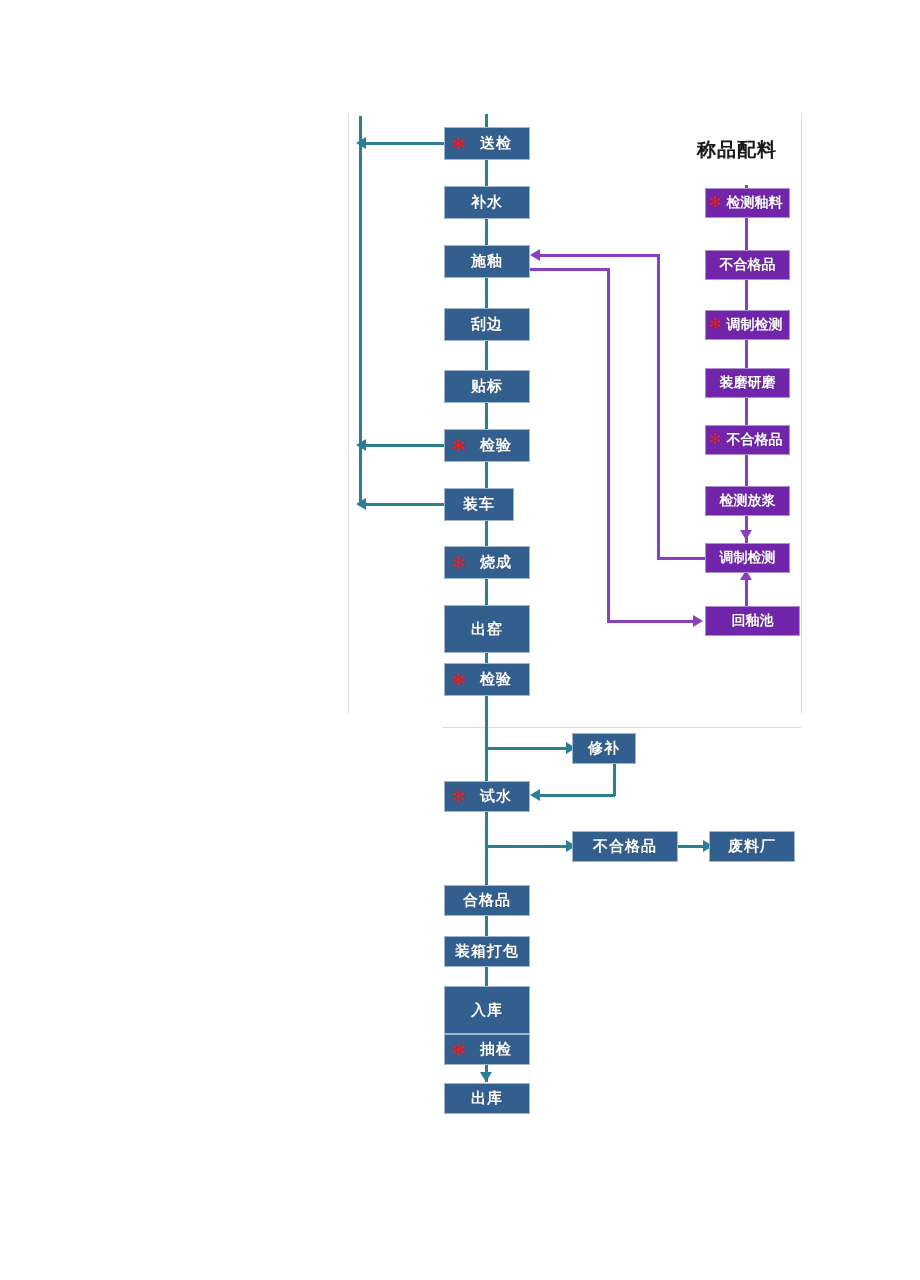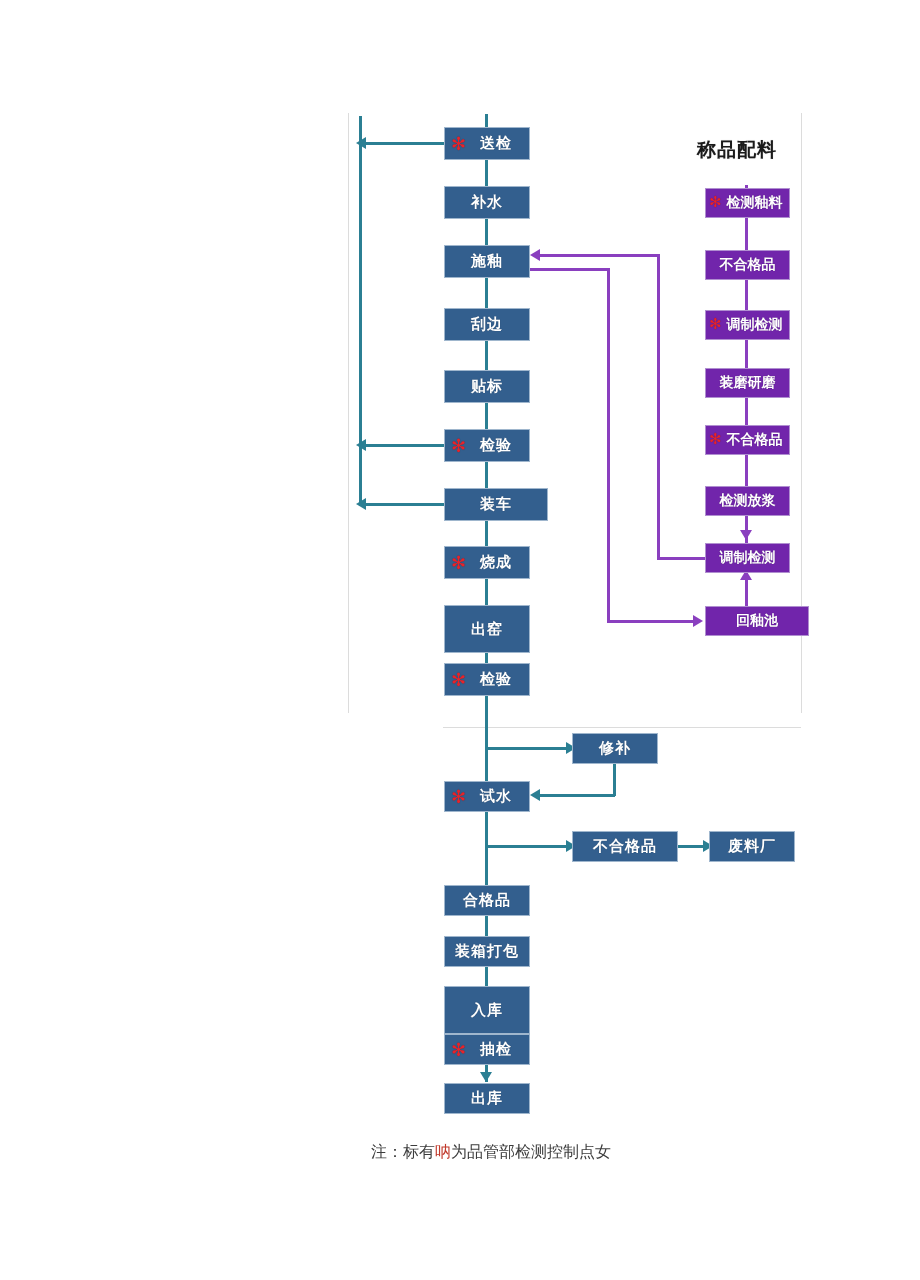--- a/index.html
+++ b/index.html
@@ -167,21 +167,21 @@
   <div class="node blue" style="left:444px;top:308px;width:86px;height:33px;">
     <span class="lbl">刮边</span>
   </div>
   <div class="node blue" style="left:444px;top:370px;width:86px;height:33px;">
     <span class="lbl">贴标</span>
   </div>
   <div class="node blue starred" style="left:444px;top:429px;width:86px;height:33px;">
     <span class="star">✻</span>
     <span class="lbl">检验</span>
   </div>
-  <div class="node blue" style="left:444px;top:488px;width:104px;height:33px;justify-content:center;">
+  <div class="node blue" style="left:444px;top:488px;width:70px;height:33px;justify-content:center;">
     <span class="lbl">装车</span>
   </div>
   <div class="node blue starred" style="left:444px;top:546px;width:86px;height:33px;">
     <span class="star">✻</span>
     <span class="lbl">烧成</span>
   </div>
   <div class="node blue" style="left:444px;top:605px;width:86px;height:48px;">
     <span class="lbl">出窑</span>
   </div>
   <div class="node blue starred" style="left:444px;top:663px;width:86px;height:33px;">
@@ -206,25 +206,25 @@
   <div class="node purple starred" style="left:705px;top:425px;width:85px;height:30px;">
     <span class="star">✻</span>
     <span class="lbl">不合格品</span>
   </div>
   <div class="node purple" style="left:705px;top:486px;width:85px;height:30px;">
     <span class="lbl">检测放浆</span>
   </div>
   <div class="node purple" style="left:705px;top:543px;width:85px;height:30px;">
     <span class="lbl">调制检测</span>
   </div>
-  <div class="node purple" style="left:705px;top:606px;width:104px;height:30px;">
+  <div class="node purple" style="left:705px;top:606px;width:95px;height:30px;">
     <span class="lbl">回釉池</span>
   </div>
 
-  <div class="node blue" style="left:572px;top:733px;width:86px;height:31px;">
+  <div class="node blue" style="left:572px;top:733px;width:64px;height:31px;">
     <span class="lbl">修补</span>
   </div>
   <div class="node blue starred" style="left:444px;top:781px;width:86px;height:31px;">
     <span class="star">✻</span>
     <span class="lbl">试水</span>
   </div>
   <div class="node blue" style="left:572px;top:831px;width:106px;height:31px;">
     <span class="lbl">不合格品</span>
   </div>
   <div class="node blue" style="left:709px;top:831px;width:86px;height:31px;">
@@ -240,17 +240,14 @@
     <span class="lbl">入库</span>
   </div>
   <div class="node blue starred" style="left:444px;top:1034px;width:86px;height:31px;">
     <span class="star">✻</span>
     <span class="lbl">抽检</span>
   </div>
   <div class="node blue" style="left:444px;top:1083px;width:86px;height:31px;">
     <span class="lbl">出库</span>
   </div>
 
-  <div class="caption" style="left:371px;top:1142px;">
-    <span>注：标有</span><span class="mark">呐</span><span>为品管部检测控制点女</span>
-  </div>
 
 </div>
 
 </body></html>

